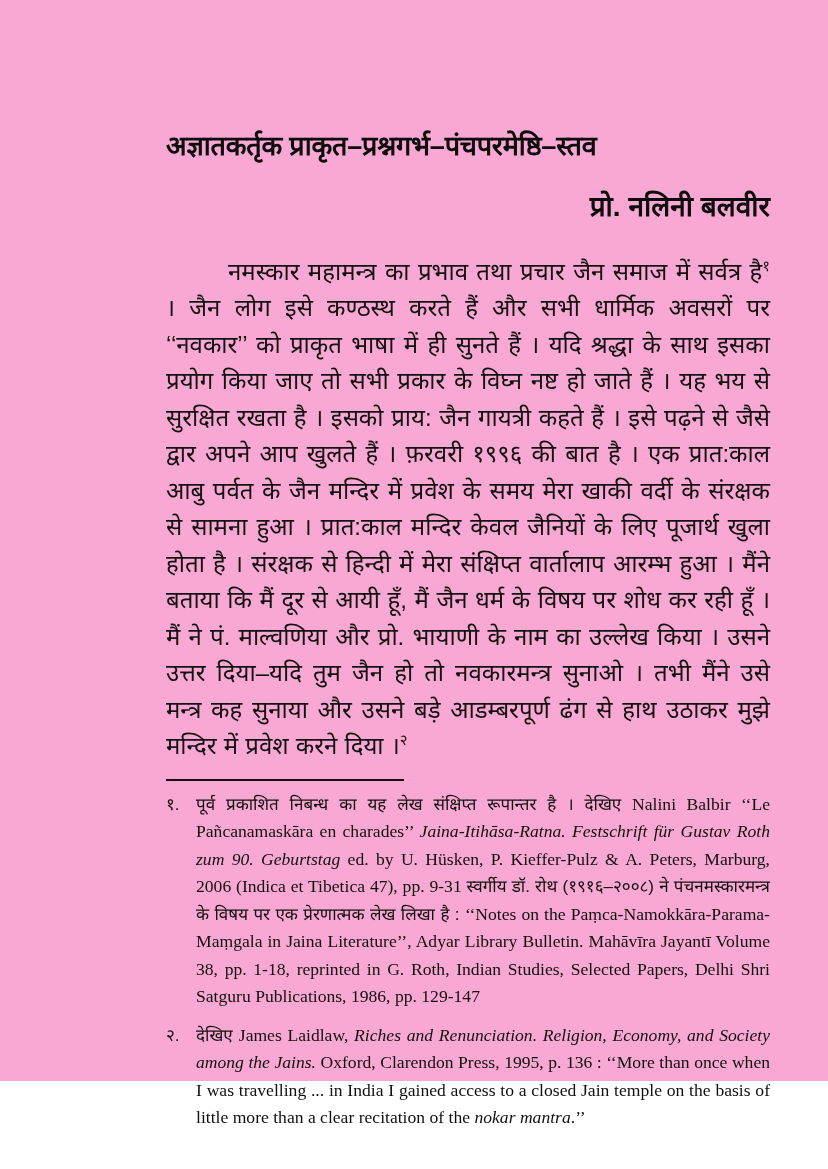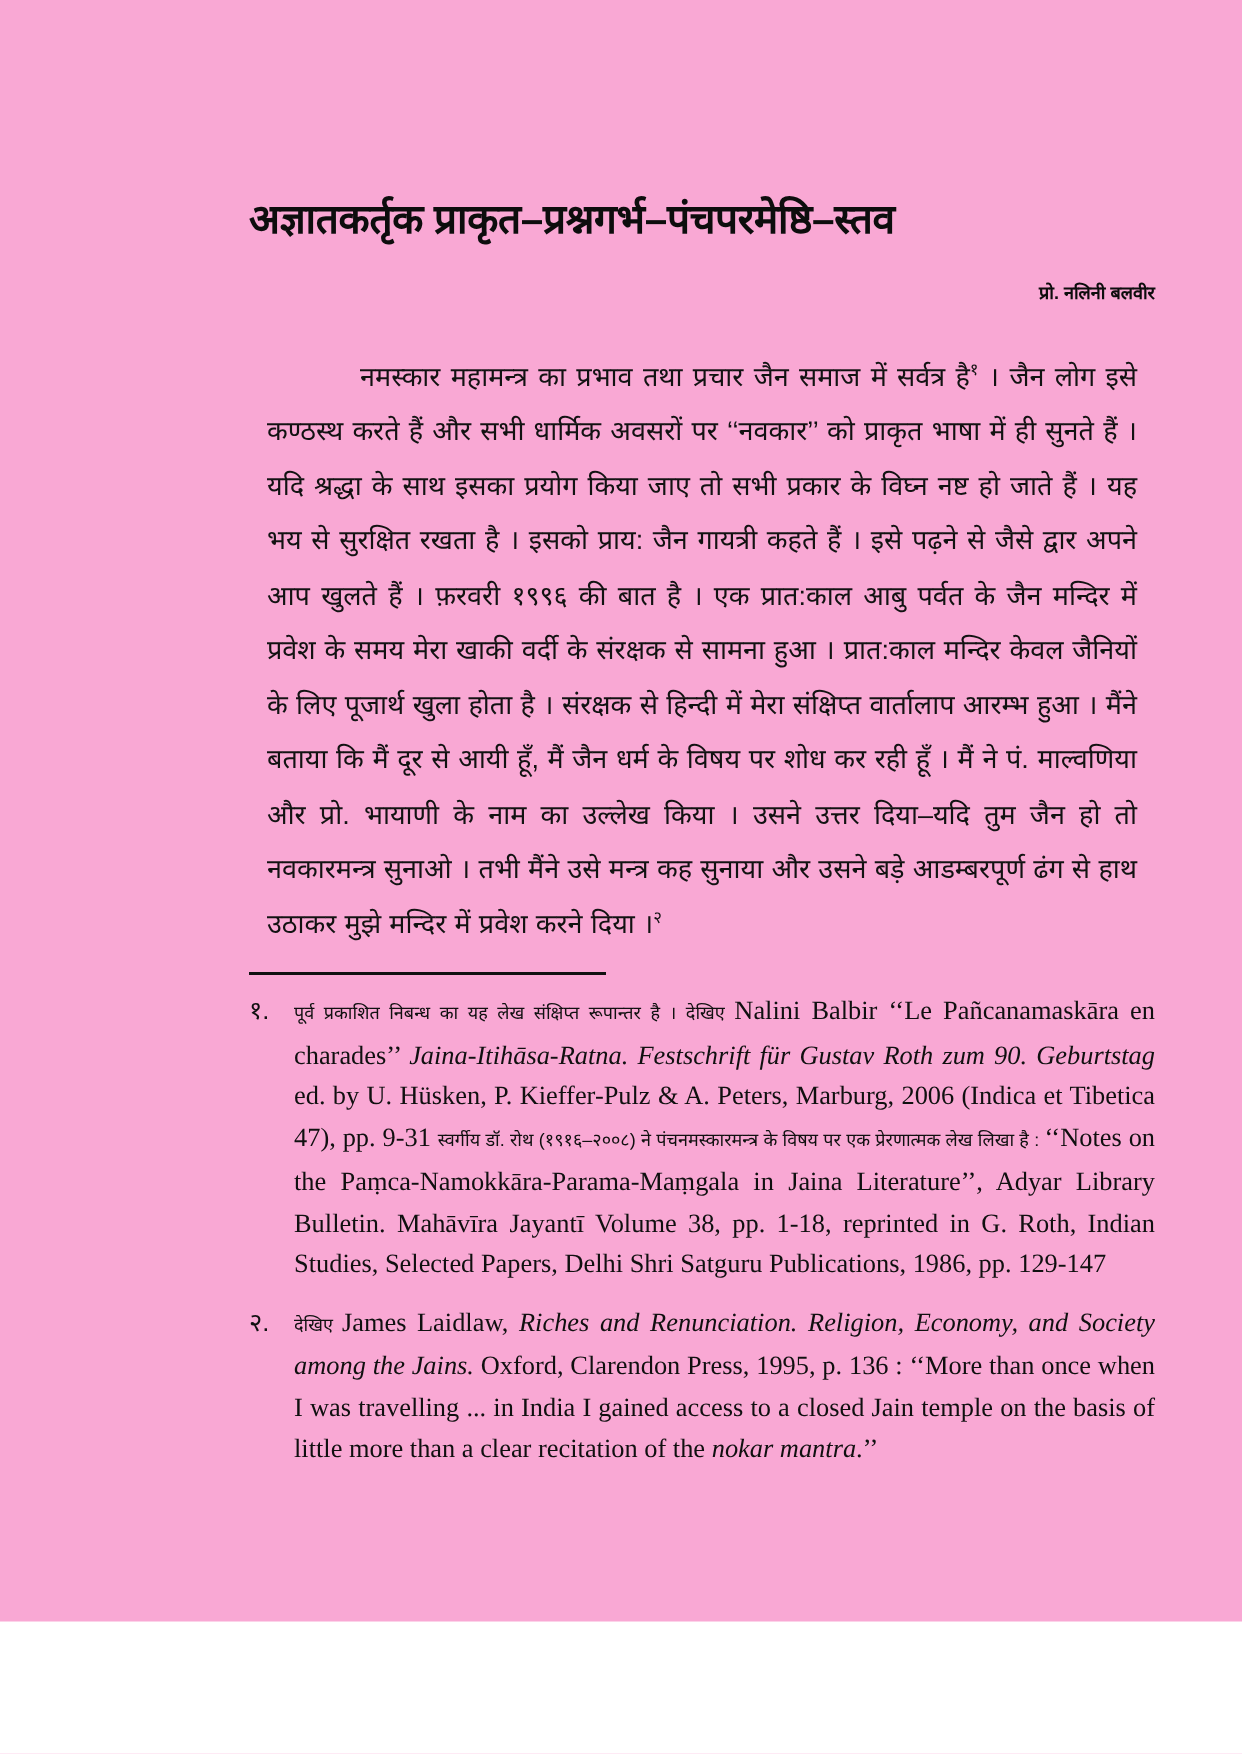--- a/index.html
+++ b/index.html
@@ -40,40 +40,40 @@
     letter-spacing: -0.2px;
     line-height: 1.25;
     text-align: left;
     white-space: nowrap;
     margin: 0;
     color: #0d0d0d;
   }
 
   .doc-author {
     font-family: "Liberation Sans", "DejaVu Sans", sans-serif;
-    font-size: 12px;
+    font-size: 28px;
     font-weight: 700;
     text-align: right;
     margin: 22px 0 0 0;
     color: #0d0d0d;
   }
 
   
   .body-block {
     margin-top: 30px;
   }
 
   .body-para {
     font-family: "Liberation Sans", "DejaVu Sans", sans-serif;
-    font-size: 18px;
+    font-size: 24px;
     line-height: 36.5px;
     text-align: justify;
     text-justify: inter-word;
     text-indent: 62px;
-    margin: 12px;
+    margin: 0;
     color: #121212;
     word-spacing: 0.5px;
   }
 
   .body-para + .body-para {
     margin-top: 0;
   }
 
   .fnref {
     font-size: 0.62em;
@@ -110,21 +110,21 @@
     left: 0;
     top: 0;
     font-family: "Liberation Sans", "DejaVu Sans", sans-serif;
     font-size: 17px;
   }
 
   .fn-text { display: block; }
 
   .deva {
     font-family: "Liberation Sans", "DejaVu Sans", sans-serif;
-    font-size: 12px;
+    font-size: 17px;
   }
 
   .ital { font-style: italic; }
 </style>
 </head>
 <body>
 
 <div class="page">
   <div class="content">
 

